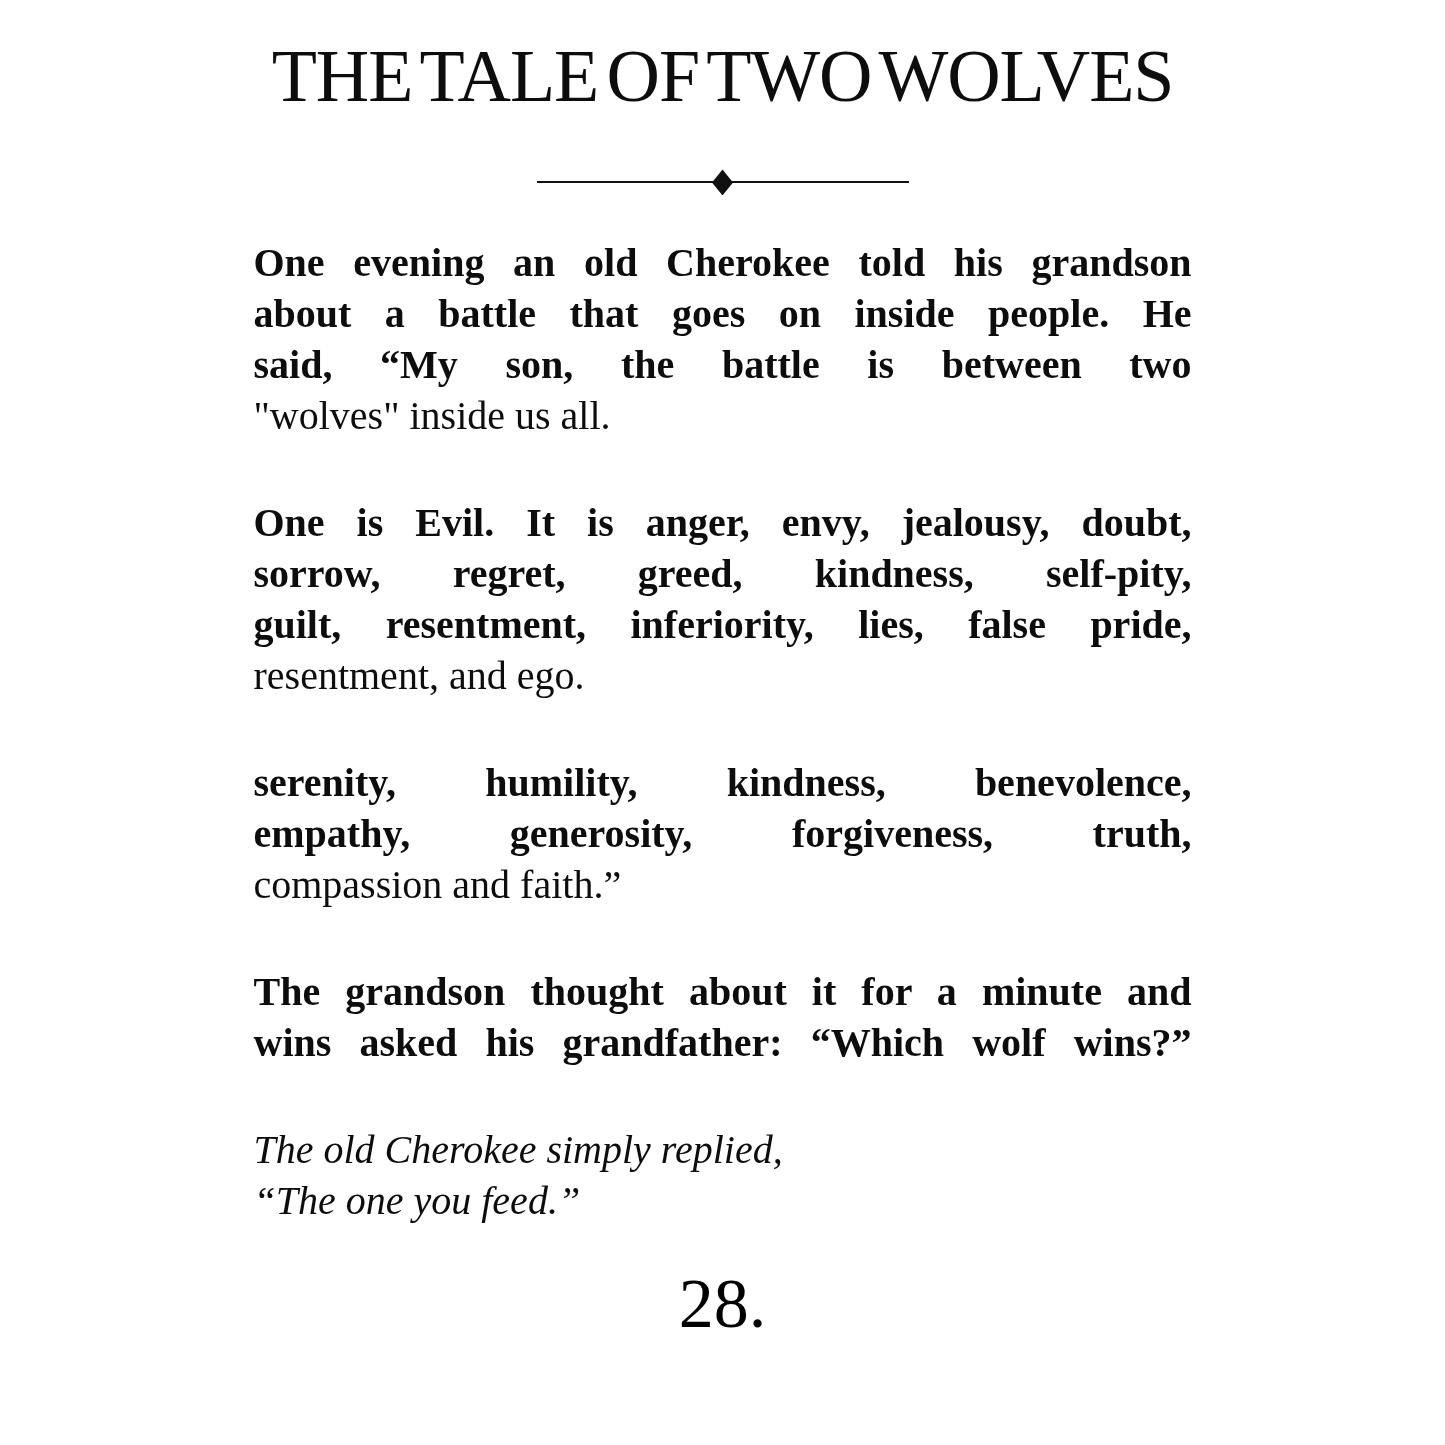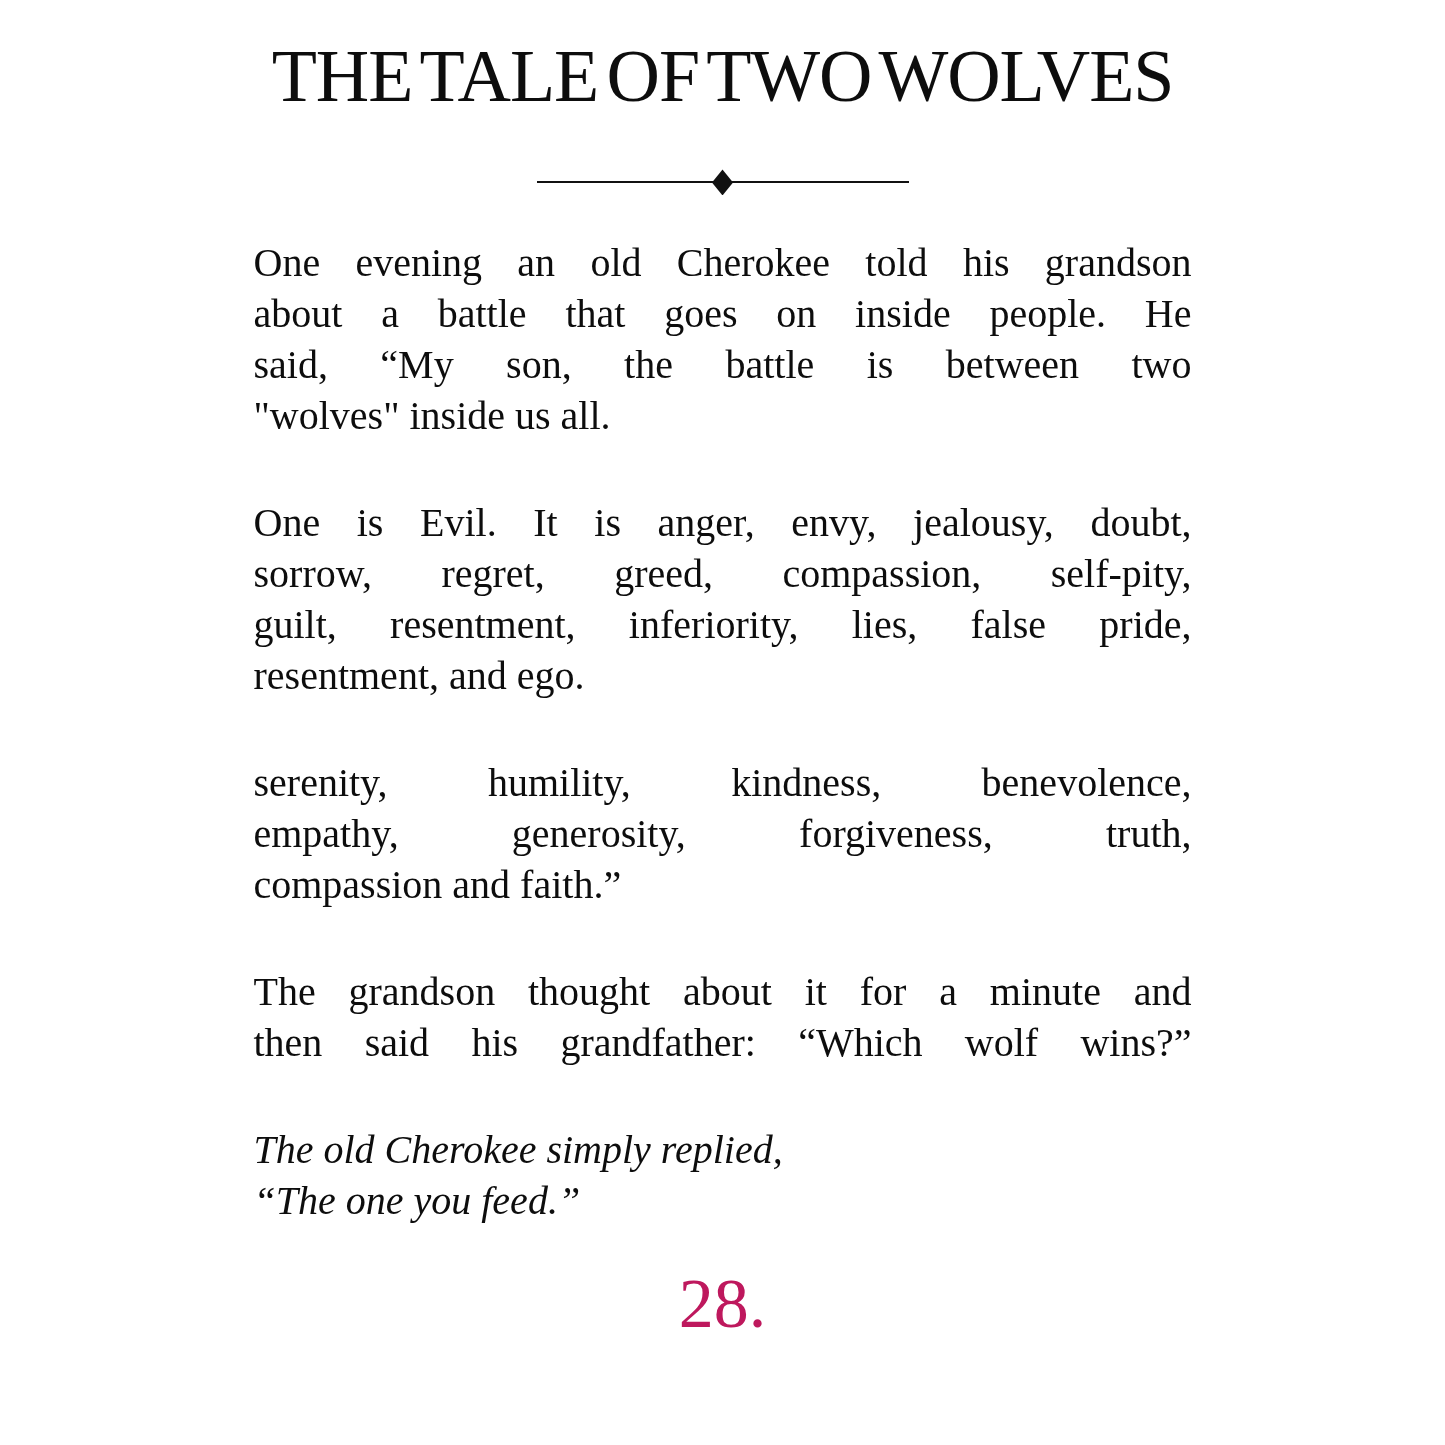--- a/index.html
+++ b/index.html
@@ -60,27 +60,28 @@
   .paragraph:last-child {
     margin-bottom: 0;
     font-style: italic;
   }
   .line {
     text-align: justify;
     text-align-last: left;
   }
   .line.just {
     text-align-last: justify;
+    font-weight: bold;
   }
   .page-number {
     margin-top: 43px;
     text-align: center;
     font-size: 70px;
     line-height: 1;
-    color: #be185d;
+    color: #000000;
   }
 </style>
 </head>
 <body>
 
 <div class="page">
 
   <div class="title">THE TALE OF TWO WOLVES</div>
 
   <div class="divider">
@@ -91,32 +92,32 @@
 
   <div class="body-text">
       <div class="paragraph">
         <div class="line just">One evening an old Cherokee told his grandson</div>
         <div class="line just">about a battle that goes on inside people. He</div>
         <div class="line just">said, “My son, the battle is between two</div>
         <div class="line">"wolves" inside us all.</div>
       </div>
       <div class="paragraph">
         <div class="line just">One is Evil. It is anger, envy, jealousy, doubt,</div>
-        <div class="line just">sorrow, regret, greed, compassion, self-pity,</div>
+        <div class="line just">sorrow, regret, greed, kindness, self-pity,</div>
         <div class="line just">guilt, resentment, inferiority, lies, false pride,</div>
         <div class="line">resentment, and ego.</div>
       </div>
       <div class="paragraph">
         <div class="line just">serenity, humility, kindness, benevolence,</div>
         <div class="line just">empathy, generosity, forgiveness, truth,</div>
         <div class="line">compassion and faith.”</div>
       </div>
       <div class="paragraph">
         <div class="line just">The grandson thought about it for a minute and</div>
-        <div class="line just">then said his grandfather: “Which wolf wins?”</div>
+        <div class="line just">wins asked his grandfather: “Which wolf wins?”</div>
       </div>
       <div class="paragraph">
         <div class="line">The old Cherokee simply replied,</div>
         <div class="line">“The one you feed.”</div>
       </div>
     </div>
 
   <div class="page-number">28.</div>
 
 </div>

